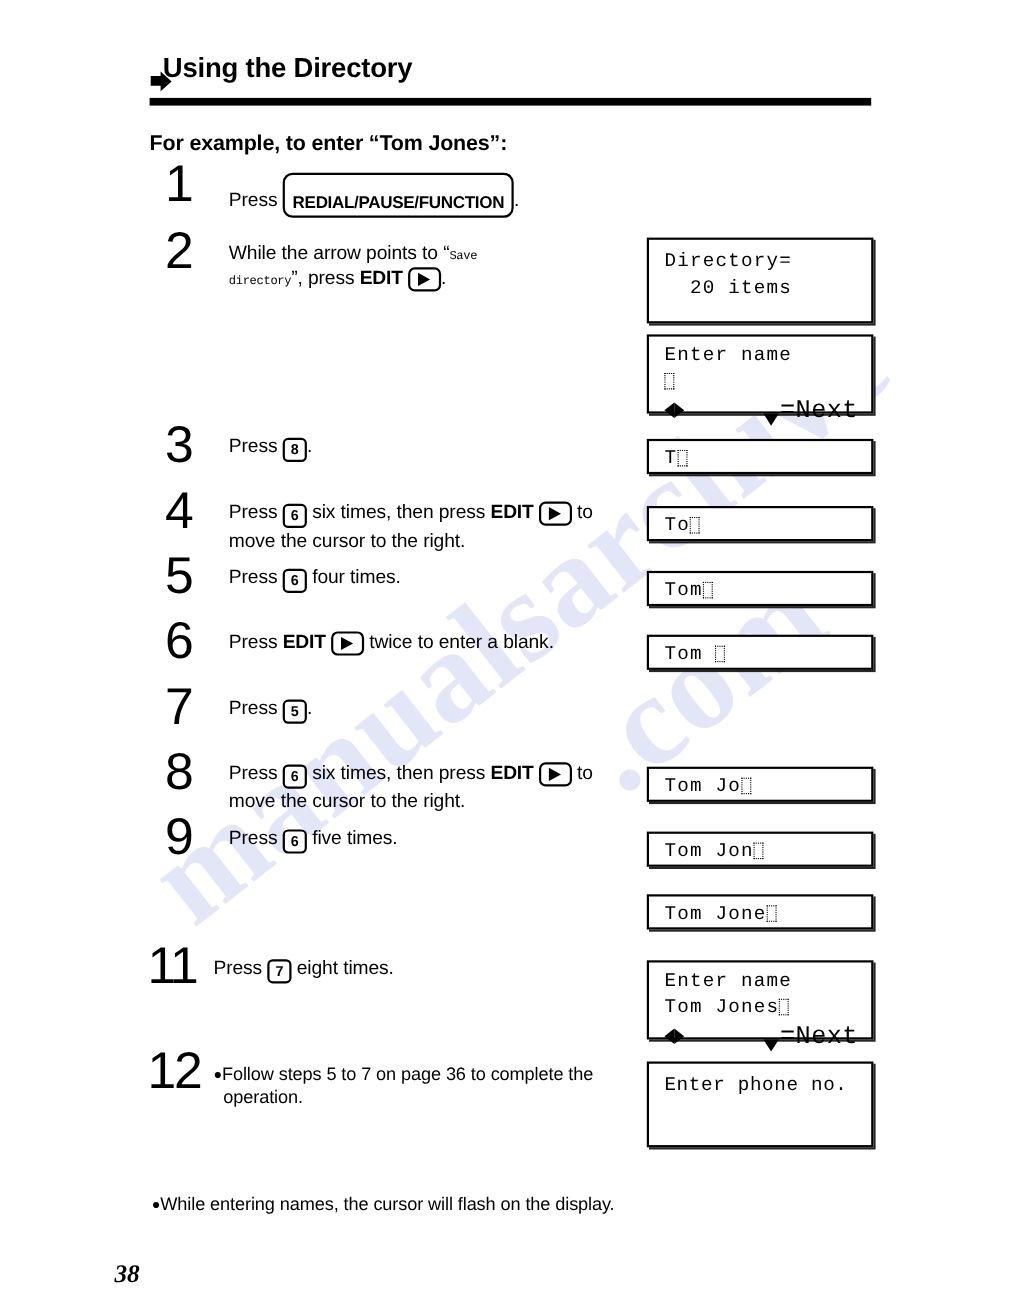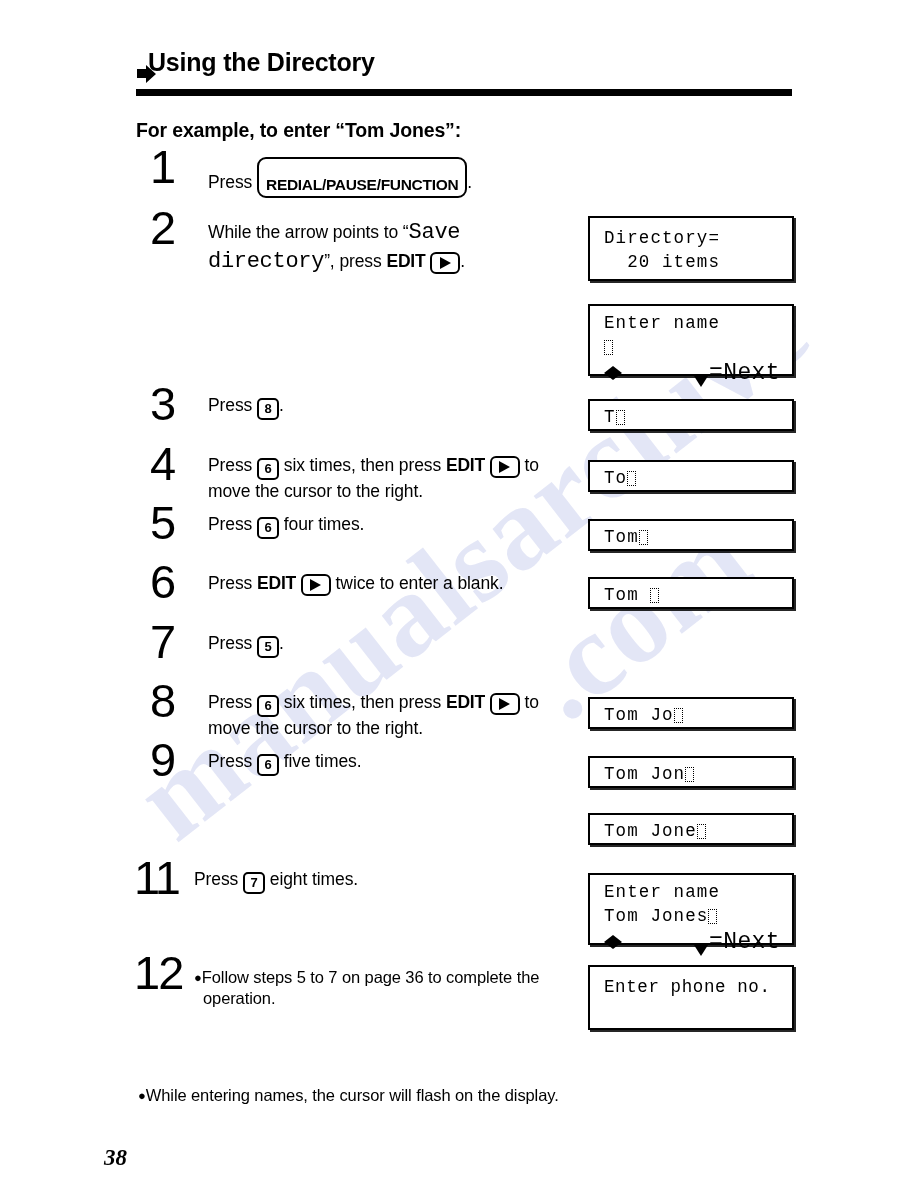--- a/index.html
+++ b/index.html
@@ -105,21 +105,21 @@
   }
   .step-num.wide { width: 60px; flex-basis: 60px; margin-left: -8px; }
   .step-body {
     font-size: 17.5px;
     line-height: 1.33;
     padding-top: 2px;
     letter-spacing: -0.1px;
   }
   .step-body .mono {
     font-family: "Liberation Mono", monospace;
-    font-size: 22px;
+    font-size: 11px;
     letter-spacing: -0.3px;
   }
   .step-body b { font-weight: bold; letter-spacing: -0.2px; }
 
   
   .key {
     display: inline-flex;
     align-items: center;
     justify-content: center;
     border: 2px solid #000;
@@ -180,21 +180,21 @@
     box-sizing: border-box;
     font-family: "Liberation Mono", monospace;
     box-shadow: 2px 2px 0 0 rgba(0,0,0,0.85);
   }
   .lcd-line {
     font-size: 17.5px;
     letter-spacing: 1.1px;
     white-space: pre;
     line-height: 1.38;
   }
-  .lcd-big { width: 206px; height: 65px; padding: 8px 0 0 14px; }
+  .lcd-big { width: 206px; height: 78px; padding: 8px 0 0 14px; }
   .lcd-small { width: 206px; height: 32px; padding: 4px 0 0 14px; }
   .lcd-3line { width: 206px; height: 72px; padding: 5px 0 0 14px; }
 
   .lcd-navrow {
     display: flex;
     justify-content: space-between;
     align-items: center;
     width: 176px;
     margin-top: 1px;
   }

